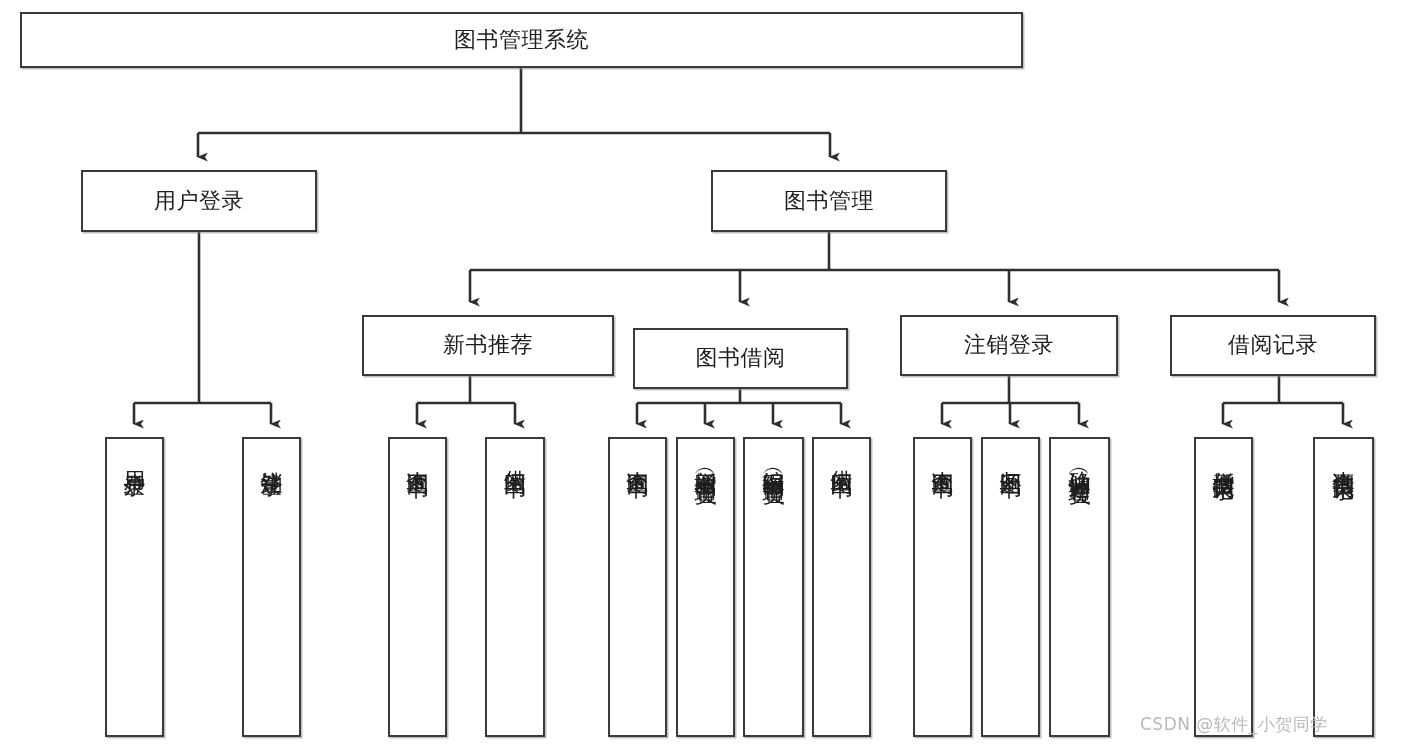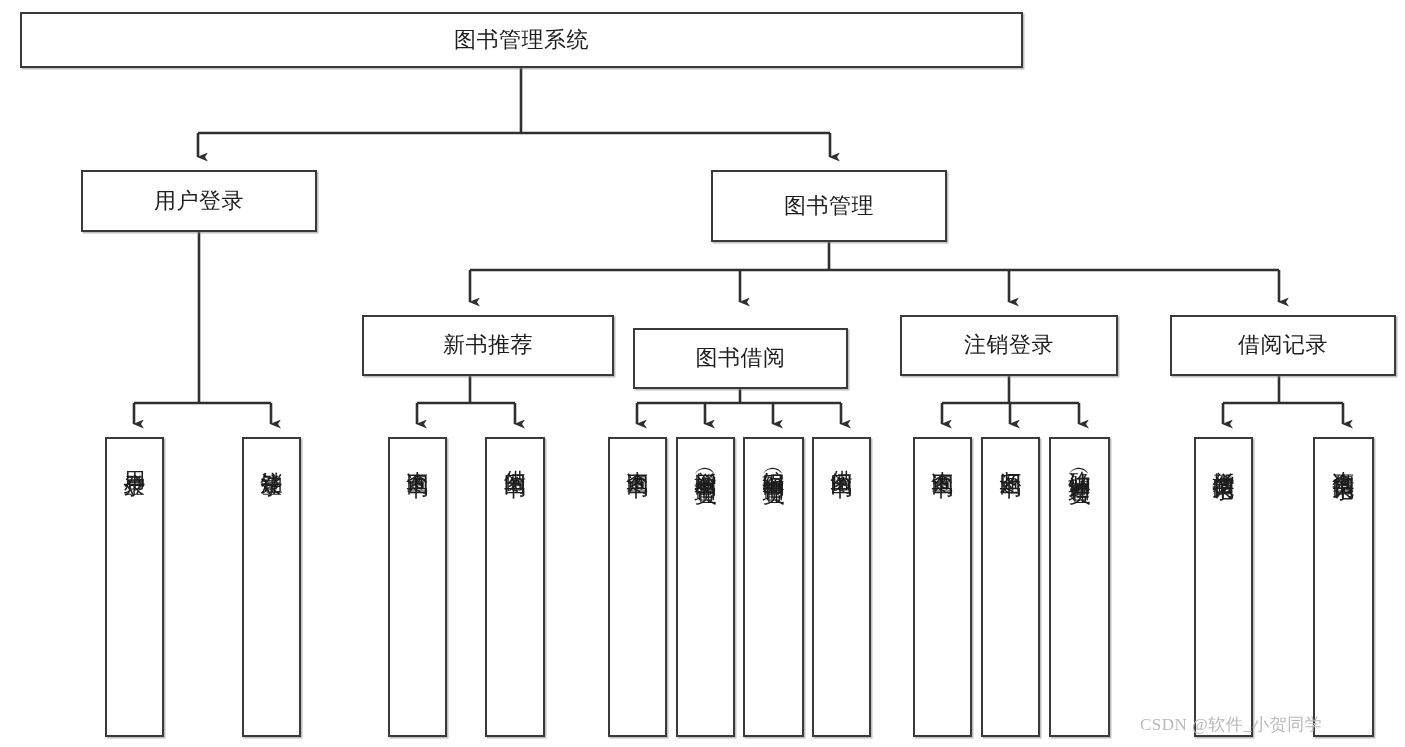--- a/index.html
+++ b/index.html
@@ -59,21 +59,20 @@
   }
   .watermark {
     position: absolute;
     left: 1140px;
     top: 713px;
     font-size: 17px;
     color: #b9b9b9;
     letter-spacing: 0.5px;
     white-space: nowrap;
     user-select: none;
-    font-family: Liberation Serif, serif;
   }
 </style>
 </head>
 <body>
 
 <div id="diagram-root">
 
   <svg id="connectors" viewBox="0 0 1405 747" xmlns="http://www.w3.org/2000/svg">
     <defs>
       <marker id="arrowhead" markerWidth="9" markerHeight="11" refX="4.5" refY="10" orient="auto" markerUnits="userSpaceOnUse">
@@ -127,34 +126,34 @@
     </g>
   </svg>
 
   <div class="node" style="left: 20px; top: 12px; width: 1003px; height: 56px; border-color: rgb(58, 58, 58); background: rgb(255, 255, 255);">
     <span class="label" style="color: rgb(29, 29, 29);">图书管理系统</span>
   </div>
 
   <div class="node" style="left: 81px; top: 170px; width: 236px; height: 62px; border-color: rgb(58, 58, 58); background: rgb(255, 255, 255);">
     <span class="label" style="color: rgb(29, 29, 29);">用户登录</span>
   </div>
-  <div class="node" style="left: 711px; top: 170px; width: 236px; height: 72px; border-color: rgb(58, 58, 58); background: rgb(255, 255, 255);">
+  <div class="node" style="left: 711px; top: 170px; width: 236px; height: 62px; border-color: rgb(58, 58, 58); background: rgb(255, 255, 255);">
     <span class="label" style="color: rgb(29, 29, 29);">图书管理</span>
   </div>
 
   <div class="node" style="left: 362px; top: 315px; width: 252px; height: 61px; border-color: rgb(58, 58, 58); background: rgb(255, 255, 255);">
     <span class="label" style="color: rgb(29, 29, 29);">新书推荐</span>
   </div>
   <div class="node" style="left: 633px; top: 328px; width: 215px; height: 61px; border-color: rgb(58, 58, 58); background: rgb(255, 255, 255);">
     <span class="label" style="color: rgb(29, 29, 29);">图书借阅</span>
   </div>
   <div class="node" style="left: 900px; top: 315px; width: 218px; height: 61px; border-color: rgb(58, 58, 58); background: rgb(255, 255, 255);">
     <span class="label" style="color: rgb(29, 29, 29);">注销登录</span>
   </div>
-  <div class="node" style="left: 1170px; top: 315px; width: 226px; height: 61px; border-color: rgb(58, 58, 58); background: rgb(255, 255, 255);">
+  <div class="node" style="left: 1170px; top: 315px; width: 206px; height: 61px; border-color: rgb(58, 58, 58); background: rgb(255, 255, 255);">
     <span class="label" style="color: rgb(29, 29, 29);">借阅记录</span>
   </div>
 
   <div class="node vertical" style="left: 105px; top: 437px; width: 59px; height: 300px; border-color: rgb(58, 58, 58); background: rgb(255, 255, 255);">
     <span class="label" style="color: rgb(29, 29, 29);">用户登录</span>
   </div>
   <div class="node vertical" style="left: 242px; top: 437px; width: 59px; height: 300px; border-color: rgb(58, 58, 58); background: rgb(255, 255, 255);">
     <span class="label" style="color: rgb(29, 29, 29);">注销登录</span>
   </div>
   <div class="node vertical" style="left: 388px; top: 437px; width: 59px; height: 300px; border-color: rgb(58, 58, 58); background: rgb(255, 255, 255);">

